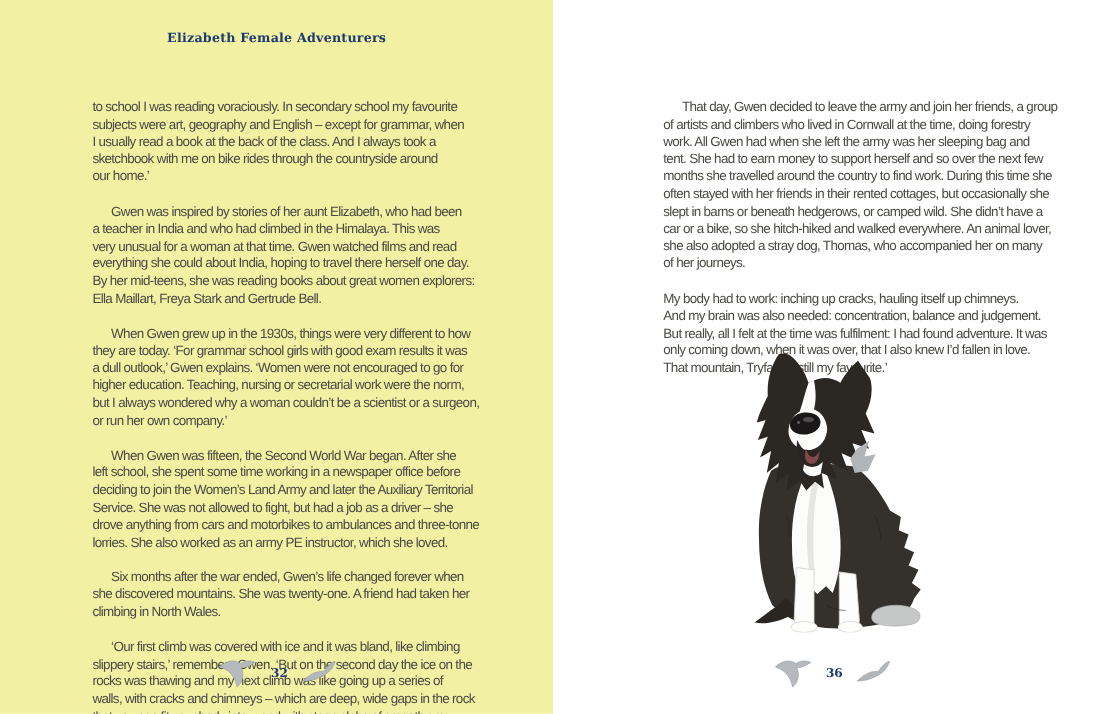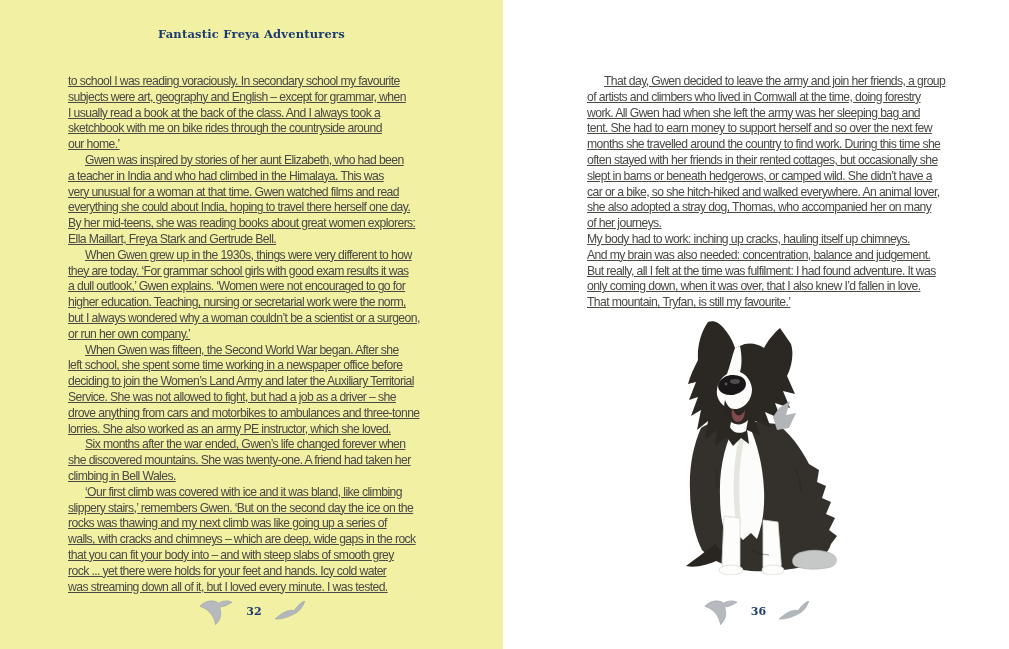--- a/index.html
+++ b/index.html
@@ -8,36 +8,36 @@
   .page{position:relative;height:649px;overflow:hidden;}
   .page-left{width:503px;background:var(--bg-left,#f2f0a2);}
   .page-right{width:506px;background:var(--bg-right,#ffffff);}
   .running-head{position:absolute;top:27px;left:0;width:100%;text-align:center;
     font-family:"DejaVu Serif",serif;font-weight:bold;font-size:11.5px;
     color:var(--header-color,#1c3c70);letter-spacing:.2px;}
   .text-block{position:absolute;top:74px;font-size:12.2px;line-height:15.8px;
     letter-spacing:-0.6px;color:var(--text-color,#4a4944);}
   .page-left .text-block{left:68px;width:400px;}
   .page-right .text-block{left:84px;width:400px;}
-  .para{white-space:pre;margin:0;text-decoration:underline;}
+  .para{white-space:pre;margin:16px;}
   .para.indent{text-indent:17px;}
   .footer{position:absolute;bottom:24px;left:0;width:100%;display:flex;
     justify-content:center;align-items:center;gap:12px;}
   .page-number{font-family:"DejaVu Serif",serif;font-weight:bold;font-size:11px;
     color:var(--pagenum-color,#1c3c70);}
   .gull{display:block;}
   .dog{position:absolute;left:182px;top:318px;width:155px;height:257px;}
 </style>
 </head>
 <body>
 
 <div class="spread">
 
   <div class="page page-left">
-    <div class="running-head">Fantastic Freya Adventurers</div>
+    <div class="running-head">Elizabeth Female Adventurers</div>
 
     <div class="text-block">
       <p class="para">to school I was reading voraciously. In secondary school my favourite
 subjects were art, geography and English – except for grammar, when
 I usually read a book at the back of the class. And I always took a
 sketchbook with me on bike rides through the countryside around
 our home.’</p>
       <p class="para indent">Gwen was inspired by stories of her aunt Elizabeth, who had been
 a teacher in India and who had climbed in the Himalaya. This was
 very unusual for a woman at that time. Gwen watched films and read
@@ -51,21 +51,21 @@
 but I always wondered why a woman couldn’t be a scientist or a surgeon,
 or run her own company.’</p>
       <p class="para indent">When Gwen was fifteen, the Second World War began. After she
 left school, she spent some time working in a newspaper office before
 deciding to join the Women’s Land Army and later the Auxiliary Territorial
 Service. She was not allowed to fight, but had a job as a driver – she
 drove anything from cars and motorbikes to ambulances and three-tonne
 lorries. She also worked as an army PE instructor, which she loved.</p>
       <p class="para indent">Six months after the war ended, Gwen’s life changed forever when
 she discovered mountains. She was twenty-one. A friend had taken her
-climbing in Bell Wales.</p>
+climbing in North Wales.</p>
       <p class="para indent">‘Our first climb was covered with ice and it was bland, like climbing
 slippery stairs,’ remembers Gwen. ‘But on the second day the ice on the
 rocks was thawing and my next climb was like going up a series of
 walls, with cracks and chimneys – which are deep, wide gaps in the rock
 that you can fit your body into – and with steep slabs of smooth grey
 rock ... yet there were holds for your feet and hands. Icy cold water
 was streaming down all of it, but I loved every minute. I was tested.</p>
     </div>
 
     <div class="footer">

